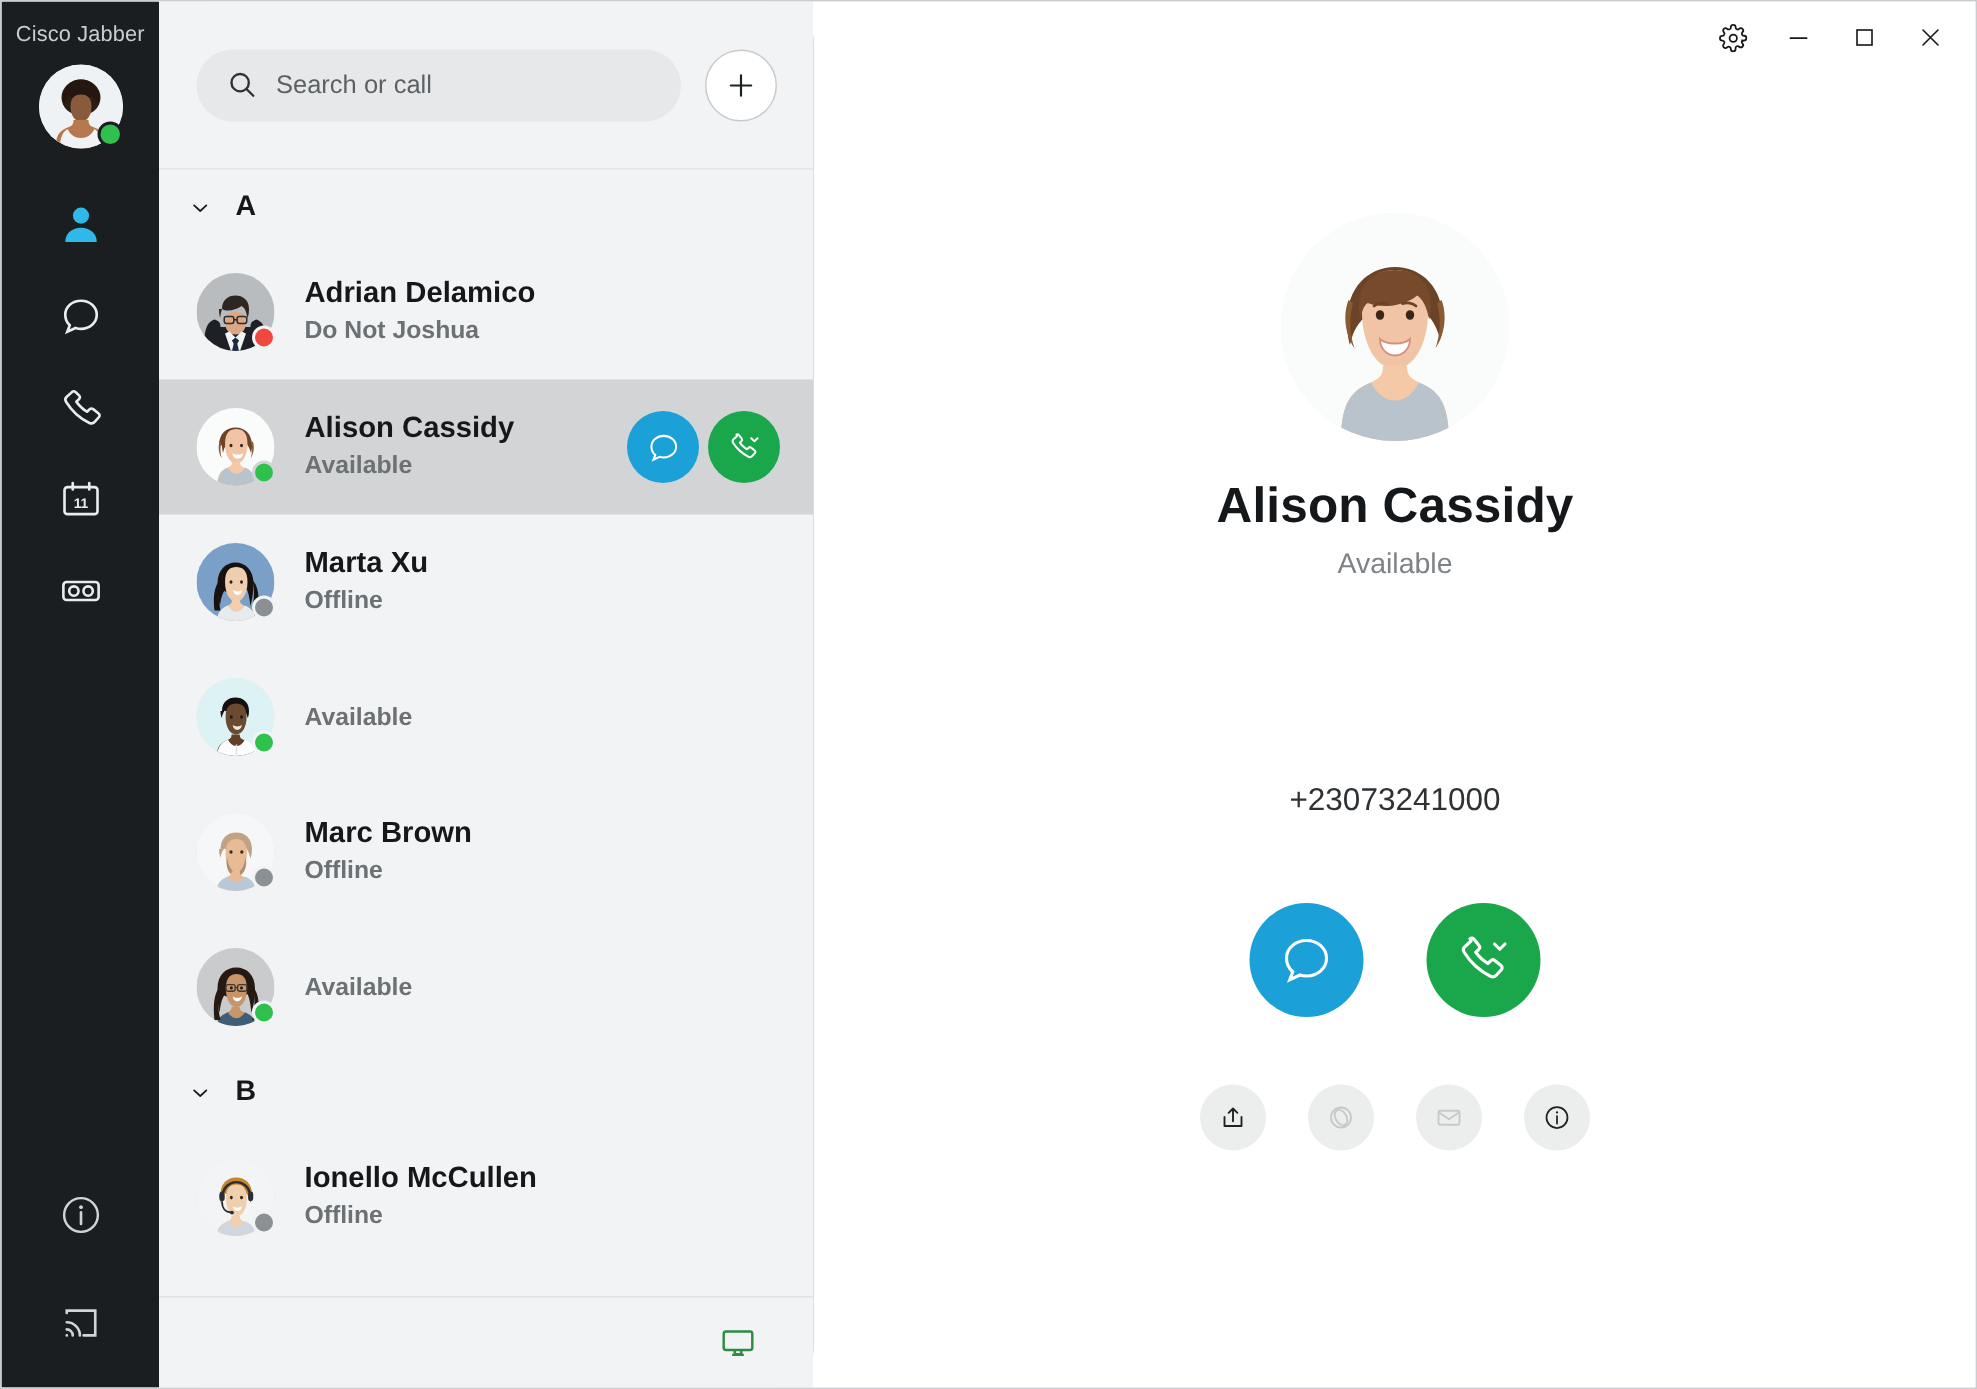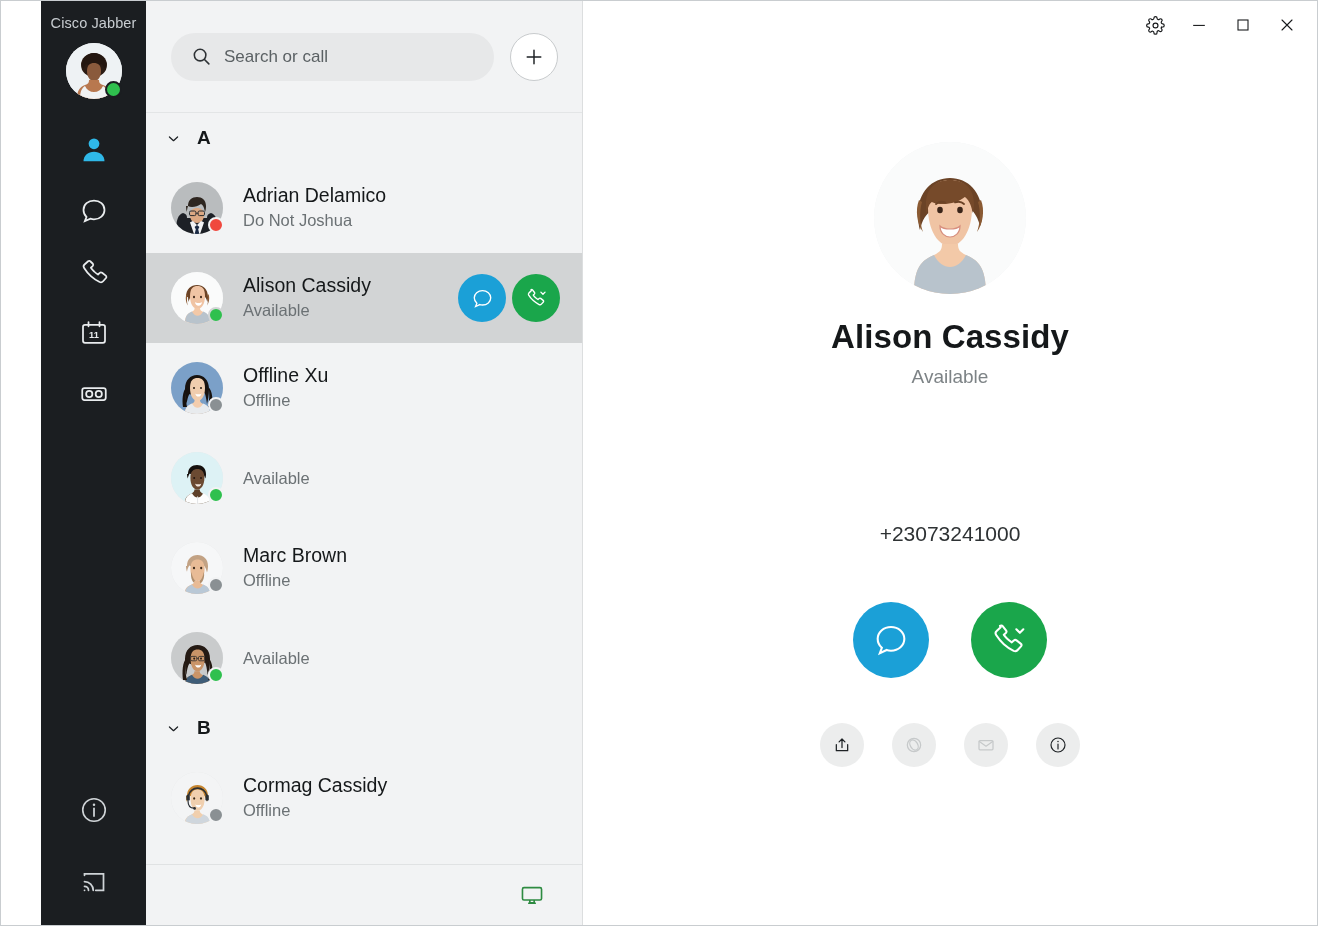--- a/index.html
+++ b/index.html
@@ -13,21 +13,20 @@
   }
   #app {
     position: relative;
     width: 1318px;
     height: 926px;
     box-sizing: border-box;
     border: 1px solid #c9cdd0;
     background: #ffffff;
     overflow: hidden;
     display: flex;
-    padding-left: 40px;
   }
 
   
   .rail {
     width: 105px;
     background: #1b1e21;
     flex: 0 0 105px;
     display: flex;
     flex-direction: column;
     align-items: center;
@@ -92,20 +91,21 @@
 
   
   .list-pane {
     width: 436px;
     flex: 0 0 436px;
     background: #f2f3f4;
     border-right: 1px solid #dcdedf;
     display: flex;
     flex-direction: column;
     position: relative;
+    border-radius: 29px;
   }
   .search-row {
     height: 112px;
     display: flex;
     align-items: center;
     padding: 0 24px 0 25px;
     box-sizing: border-box;
     border-bottom: 1px solid #e3e5e6;
     background: #f2f3f4;
   }
@@ -160,20 +160,21 @@
 
   .contact {
     display: flex;
     align-items: center;
     height: 90px;
     padding-left: 25px;
     padding-right: 14px;
     box-sizing: border-box;
     cursor: pointer;
     position: relative;
+    font-weight: bold;
   }
   .contact.selected { background: #d2d4d5; }
   .c-avatar-wrap {
     position: relative;
     width: 52px; height: 52px;
     flex: 0 0 52px;
   }
   .c-avatar {
     width: 52px; height: 52px;
     border-radius: 50%;
@@ -496,21 +497,21 @@
     <ellipse cx="30" cy="26" rx="1" ry="1.1" fill="#2a1c12"></ellipse>
     <path d="M24.4 31.4c1.2 1.2 4.8 1.2 6 0 0 2-1.5 3.2-3 3.2s-3-1.2-3-3.2z" fill="#fff"></path>
     <path d="M23.6 38c0 2-.7 2.8-2.8 3.8-4.2 1.8-7 4.2-7 10.2h25c0-6-2.8-8.4-7-10.2-2.1-1-2.8-1.8-2.8-3.8z" fill="#f3cdae"></path>
     <path d="M21 41.6c1.4 2.8 3.5 4.2 5.6 4.2s4.2-1.4 5.6-4.2c4.2 1.8 7 4.2 7 10.4H14c0-6.2 2.8-8.6 7-10.4z" fill="#e8ebee"></path>
     <path d="M15.6 25c-1.4 6-1 14 .4 20h-4c-1-7-.6-16 3.6-20zM37.4 25c1.4 6 1 14-.4 20h4c1-7 .6-16-3.6-20z" fill="#17120f"></path>
               </svg>
             </div>
           <span class="dot" style="background:#8a9093"></span>
         </div>
         <div class="c-text">
-          <span class="c-name">Offline Xu</span>
+          <span class="c-name">Marta Xu</span>
           <span class="c-status">Offline</span>
         </div>
 
       </div>
         <div class="contact">
         <div class="c-avatar-wrap">
           <div class="c-avatar">
               <svg class="av-svg" viewBox="0 0 52 52">
     <rect width="52" height="52" fill="#ddf2f5"></rect>
     <path d="M17 22c0-6 4-9 9-9s9 3 9 9c0 2-.3 3.6-.8 4.6-1-3.6-2.2-5.2-3.8-6-3.6 2.2-9.6 2.6-11.6 1-1 1.4-1.6 3-2 5-.5-1.2-.8-2.8-.8-4.6z" fill="#15100d"></path>
@@ -600,21 +601,21 @@
     <path d="M17.6 23.4a9.2 9.2 0 0 1 18 0" fill="none" stroke="#2b2f33" stroke-width="1.6"></path>
     <rect x="15.4" y="22.4" width="3.4" height="6.4" rx="1.6" fill="#2b2f33"></rect>
     <rect x="34.4" y="22.4" width="3.4" height="6.4" rx="1.6" fill="#2b2f33"></rect>
     <path d="M17 28.8c0 5 2.6 7.4 6 7.4" fill="none" stroke="#2b2f33" stroke-width="1.2"></path>
     <circle cx="23.6" cy="36.4" r="1.3" fill="#2b2f33"></circle>
               </svg>
             </div>
           <span class="dot" style="background:#8a9093"></span>
         </div>
         <div class="c-text">
-          <span class="c-name">Cormag Cassidy</span>
+          <span class="c-name">Ionello McCullen</span>
           <span class="c-status">Offline</span>
         </div>
 
       </div>
       </div>
 
     <div class="list-footer">
       <span class="footer-icon">
         <svg width="26" height="26" viewBox="0 0 24 24" fill="none" stroke="#2e8b41" stroke-width="1.5" stroke-linejoin="round">
           <rect x="3.2" y="5.2" width="17.6" height="11.4" rx="1.4"></rect>

